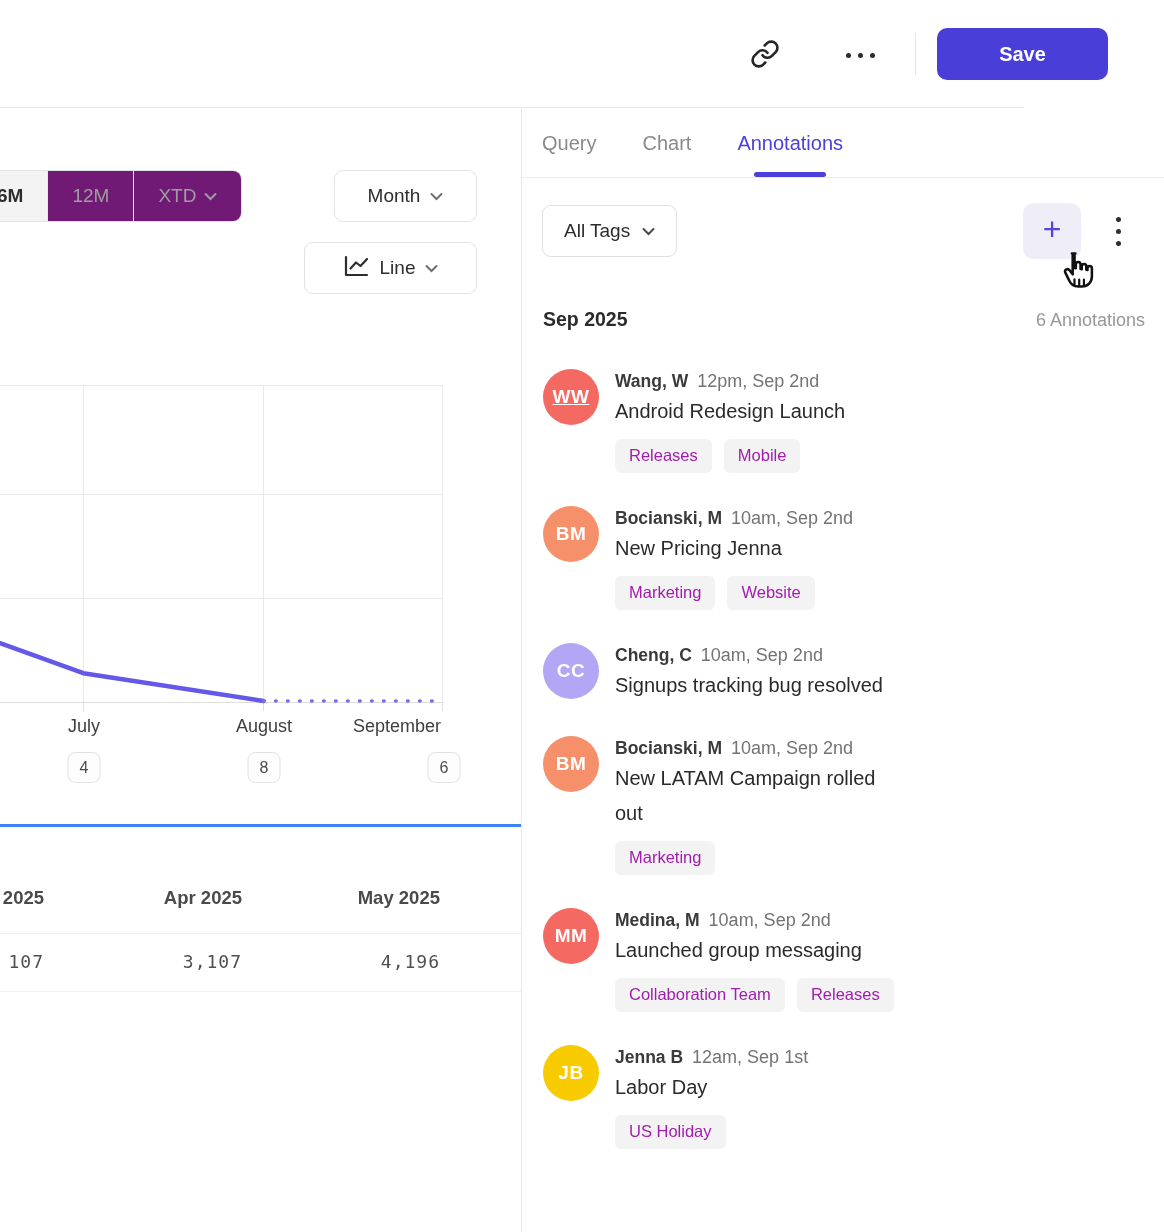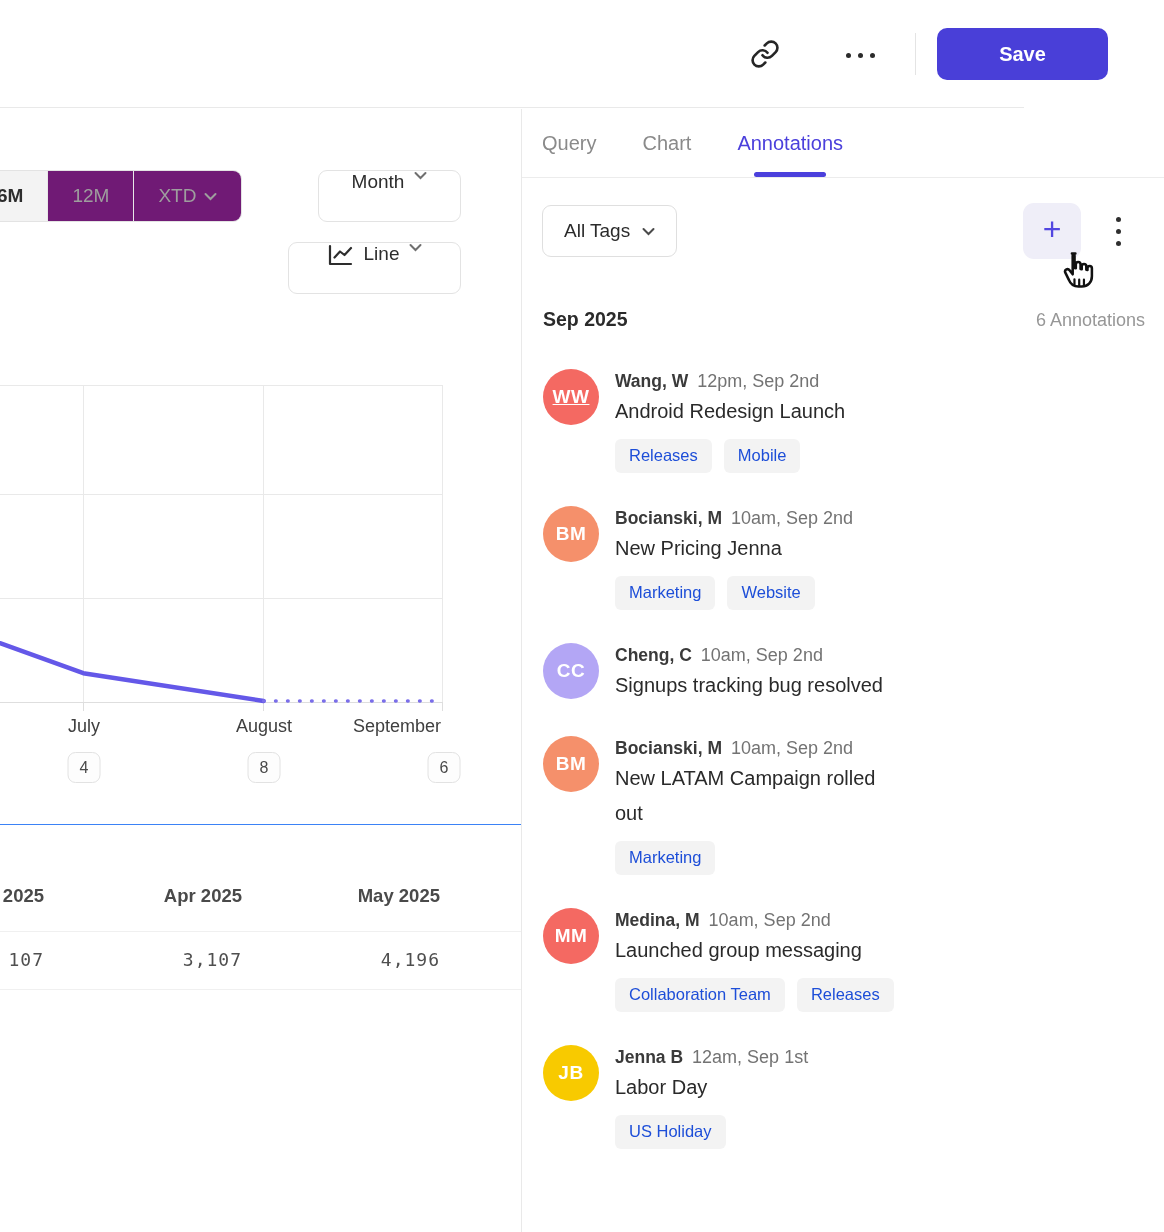--- a/index.html
+++ b/index.html
@@ -25,39 +25,39 @@
   .left { position:absolute; left:0; top:109px; width:521px; height:1123px; overflow:hidden; }
 
   .seg-group { position:absolute; left:-28px; top:61px; height:52px; display:flex; align-items:stretch;
                border:1px solid #e3e3e3; border-radius:9px; background:#fff; overflow:hidden; }
   .seg { display:flex; align-items:center; justify-content:center; gap:8px; font-size:19px;
          color:#9e9e9e; cursor:pointer; border-left:1px solid #e8e8e8; padding:0 24px; background:#701a75; }
   .seg:first-child { border-left:none; }
   .seg.active { background:#f3f3f3; color:#2d2d2d; font-weight:600; }
   .seg .chev { color:#9e9e9e; }
 
-  .ctl-btn { position:absolute; height:52px; display:flex; justify-content:center;
+  .ctl-btn { position:absolute; height:52px; display:flex; align-items:center; justify-content:center;
              gap:10px; border:1px solid #e3e3e3; border-radius:9px; background:#fff; font-size:19px;
-             color:#2d2d2d; font-family:inherit; cursor:pointer; }
+             color:#2d2d2d; font-family:inherit; cursor:pointer;margin-left:16px; }
   .month-btn { left:318px; top:61px; width:143px; }
   .line-btn  { left:288px; top:133px; width:173px; }
   .chev { display:inline-flex; color:#6f6f6f; }
 
   .plot { position:absolute; left:0; top:276px; width:444px; height:328px; }
 
   .x-labels { position:absolute; top:607px; left:0; width:521px; height:26px; }
   .x-labels span { position:absolute; transform:translateX(-50%); font-size:18px; color:#404040; white-space:nowrap; }
 
   .count-badges { position:absolute; top:643px; left:0; width:521px; height:32px; }
   .count-badge { position:absolute; transform:translateX(-50%); min-width:33px; height:31px;
                  display:flex; align-items:center; justify-content:center; padding:0 8px;
                  background:#fdfdfd; border:1px solid #e2e2e2; border-radius:8px;
                  font-size:16px; color:#4a4a4a; cursor:pointer; }
 
-  .summary-table { position:absolute; left:0; top:715px; width:521px; border-top:1px solid #3b82f6; }
+  .summary-table { position:absolute; left:0; top:715px; width:521px; border-top:3px solid #3b82f6; }
   .t-row { display:flex; margin-left:-154px; }
   .t-row > div { width:198px; text-align:right; }
   .t-head { padding:60px 0 24px 0; border-bottom:1px solid #f0f0f0; }
   .t-head > div { font-size:18.5px; font-weight:700; color:#4a4a4a; }
   .t-vals { padding:17px 0 19px 0; border-bottom:1px solid #f0f0f0; }
   .t-vals > div { font-family:"DejaVu Sans Mono", monospace; font-size:18px; color:#4f4f4f; letter-spacing:1px; }
 
   
   .right { position:absolute; left:521px; top:109px; width:643px; height:1123px;
            border-left:1px solid #e9e9e9; background:#fff; }
@@ -87,21 +87,21 @@
 
   .ann-list { position:absolute; left:21px; top:260px; right:0; }
   .ann-item { display:flex; gap:16px; margin-bottom:33px; cursor:pointer; }
   .avatar { width:56px; height:56px; border-radius:50%; flex:none; display:flex; align-items:center;
             justify-content:center; color:#fff; font-size:19px; font-weight:600; letter-spacing:.5px; }
   .ann-meta { line-height:25px; white-space:nowrap; }
   .ann-name { font-size:17.5px; font-weight:700; color:#3a3a3a; }
   .ann-time { font-size:18px; color:#737373; margin-left:9px; }
   .ann-title { font-size:20px; color:#2a2a2a; line-height:35px; max-width:292px; }
   .ann-tags { display:flex; gap:12px; margin-top:10px; flex-wrap:wrap; }
-  .tag-pill { background:#f3f3f3; border-radius:6px; padding:7px 14px 8px 14px; font-size:16.5px; color:#1d4ed8; }
+  .tag-pill { background:#f3f3f3; border-radius:6px; padding:7px 14px 8px 14px; font-size:16.5px; color:#a21caf; }
 </style>
 </head>
 <body>
 
 <div class="page">
 
   <header class="topbar">
     <button class="icon-btn link">
       <span>
         <svg width="30" height="30" viewBox="0 0 24 24" fill="none" stroke="#262626" stroke-width="2.1" stroke-linecap="round" stroke-linejoin="round">

